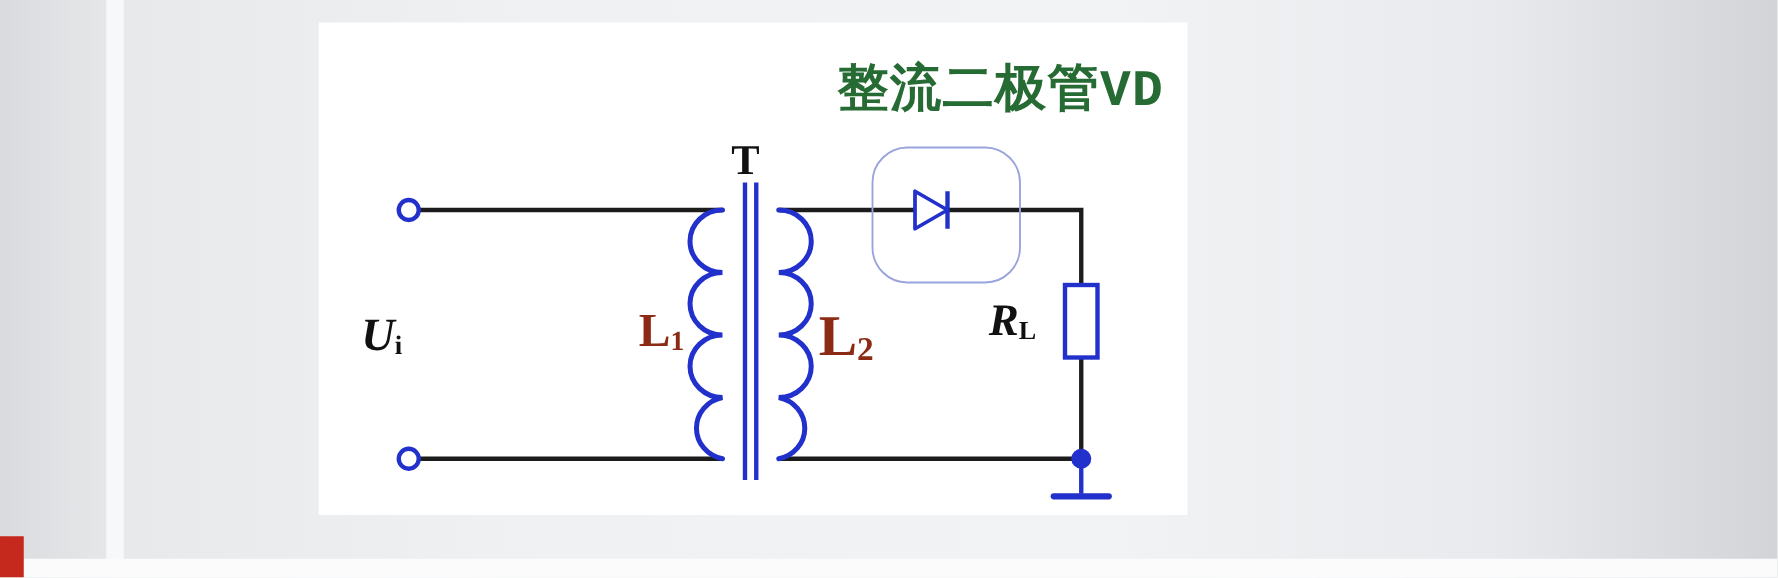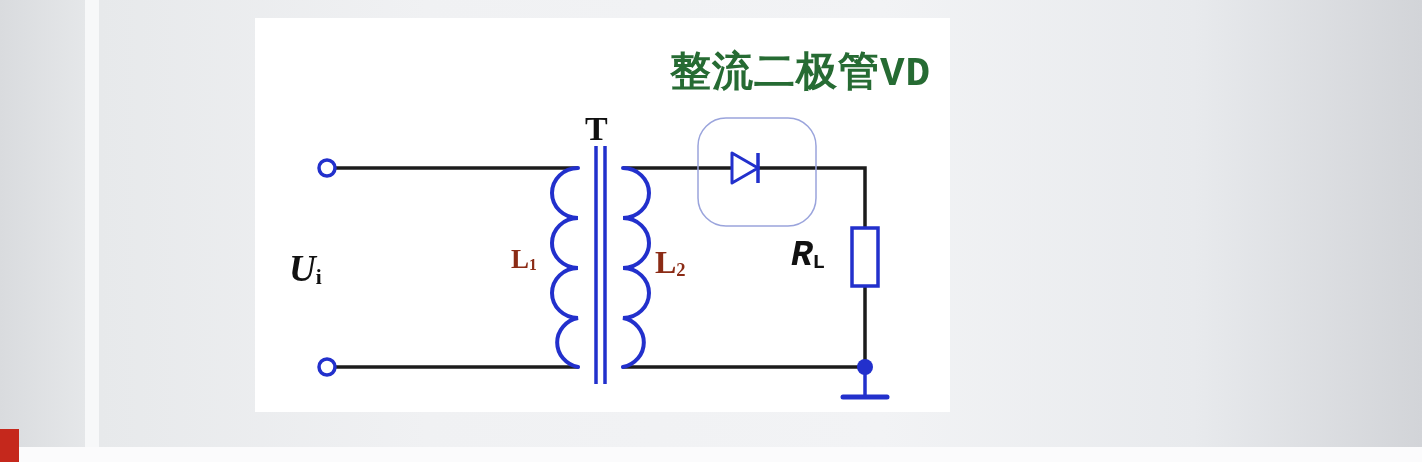--- a/index.html
+++ b/index.html
@@ -28,23 +28,23 @@
   .junction    { fill:var(--component_blue,#2230cc); }
   .stub        { stroke:var(--component_blue,#2230cc); stroke-width:3.5; fill:none; }
   .ground-bar  { stroke:var(--component_blue,#2230cc); stroke-width:5; stroke-linecap:round; }
 
   .lbl { position:absolute; color:var(--text_black,#111111); font-weight:bold; line-height:1; white-space:nowrap; z-index:2; }
   .italic { font-style:italic; }
   .sub { font-size:0.58em; font-weight:bold; position:relative; top:0.14em; }
 
   .t-label     { left:330px; top:94px;  font-size:34px; }
   .input-label { left:34px;  top:232px; font-size:37px; }
-  .l1-label    { left:256px; top:228px; font-size:27px; color:var(--coil_label_red,#8b2b15); }
-  .l2-label    { left:400px; top:228px; font-size:32px; color:var(--coil_label_red,#8b2b15);text-align:right; }
-  .rl-label    { left:536px; top:220px; font-size:36px;font-family:Liberation Mono, monospace; }
+  .l1-label    { left:256px; top:228px; font-size:38px; color:var(--coil_label_red,#8b2b15); }
+  .l2-label    { left:400px; top:228px; font-size:46px; color:var(--coil_label_red,#8b2b15);text-align:right; }
+  .rl-label    { left:536px; top:220px; font-size:36px; }
   .title-label { left:376px; top:36px;  font-size:41px; letter-spacing:1px;
                  color:var(--title_green,#266b33); font-family:Liberation Mono, monospace;margin-left:39px; }
 </style>
 </head>
 <body>
 
 <div class="stage">
   <div class="left-strip"></div>
   <div class="bottom-bar"></div>
   <div class="red-corner"></div>

